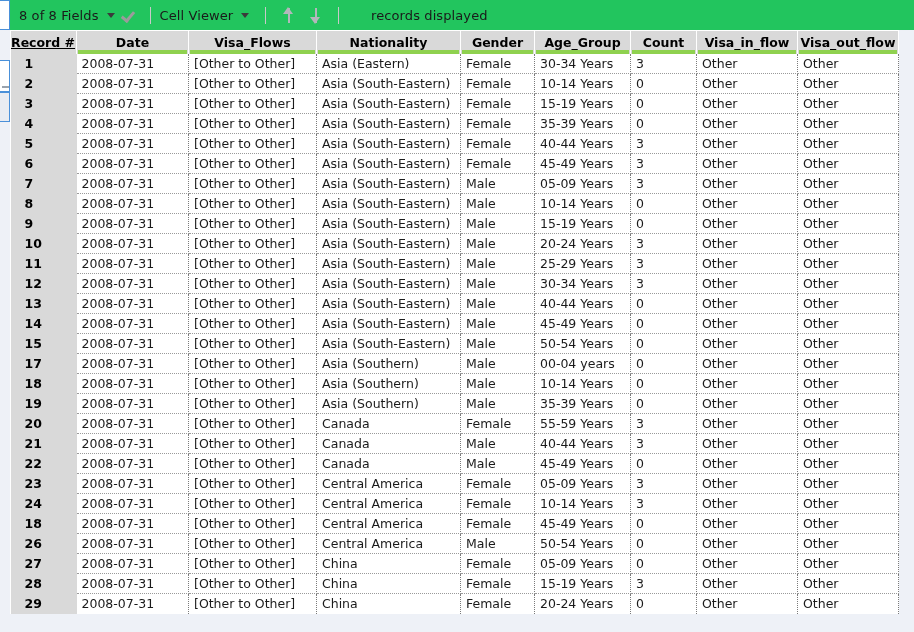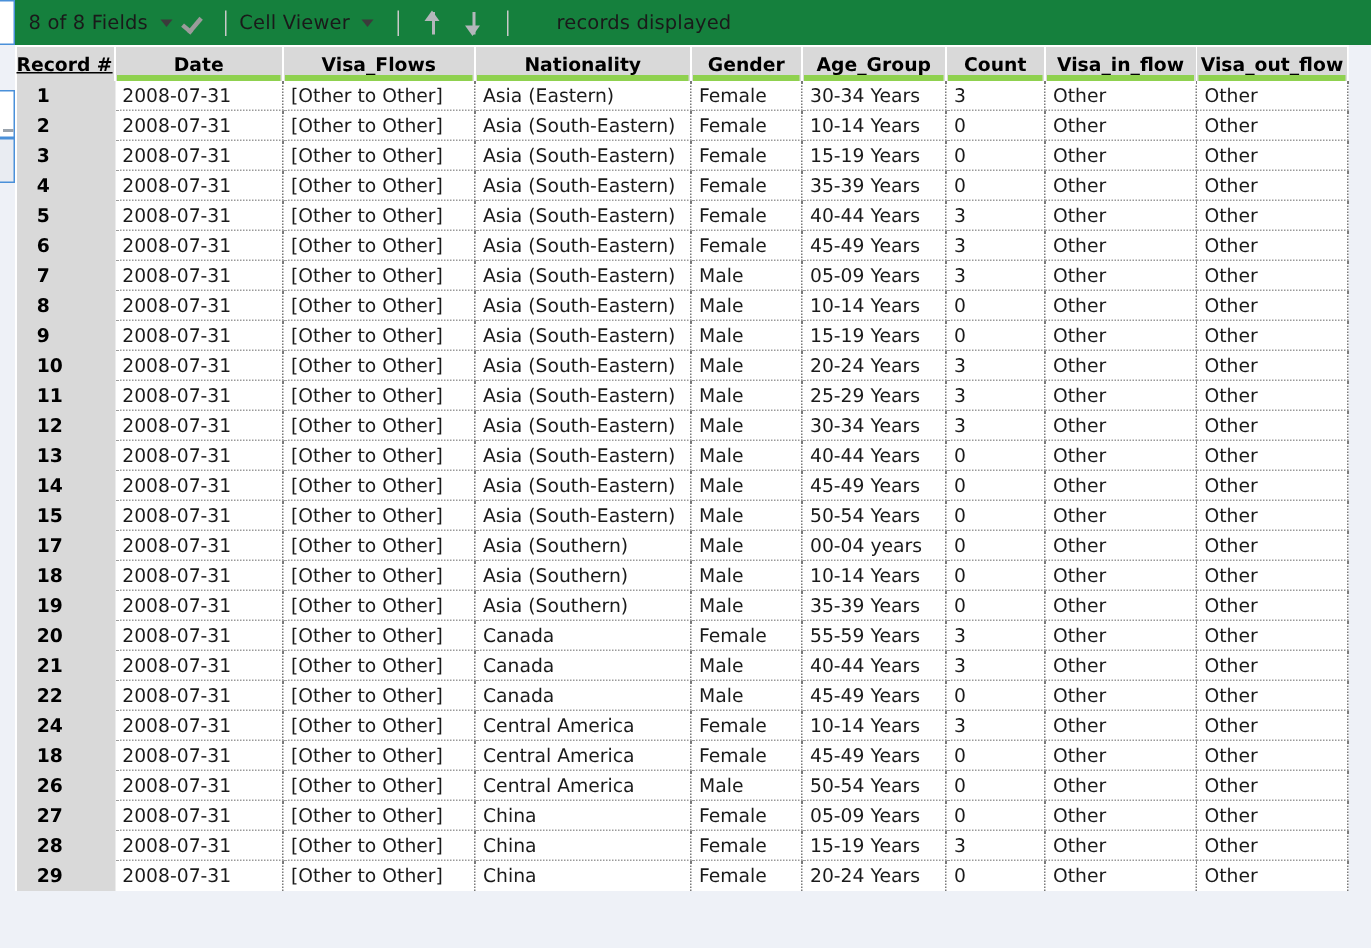--- a/index.html
+++ b/index.html
@@ -47,21 +47,21 @@
     background: #9aa3ad;
   }
 
   
   #toolbar {
     position: absolute;
     left: 10px;
     top: 0;
     right: 0;
     height: 30px;
-    background: #15803d;
+    background: #22c55e;
     display: flex;
     align-items: center;
     box-sizing: border-box;
     padding-left: 9px;
   }
   #toolbar .tb-text {
     font-size: 13px;
     color: #1a1a1a;
     white-space: nowrap;
     letter-spacing: .1px;
@@ -527,20 +527,31 @@
             <td>2008-07-31</td>
             <td>[Other to Other]</td>
             <td>Canada</td>
             <td>Male</td>
             <td>45-49 Years</td>
             <td>0</td>
             <td>Other</td>
             <td class="last-col">Other</td>
           </tr>
           <tr>
+            <td class="cell-rec">23</td>
+            <td>2008-07-31</td>
+            <td>[Other to Other]</td>
+            <td>Central America</td>
+            <td>Female</td>
+            <td>05-09 Years</td>
+            <td>3</td>
+            <td>Other</td>
+            <td class="last-col">Other</td>
+          </tr>
+          <tr>
             <td class="cell-rec">24</td>
             <td>2008-07-31</td>
             <td>[Other to Other]</td>
             <td>Central America</td>
             <td>Female</td>
             <td>10-14 Years</td>
             <td>3</td>
             <td>Other</td>
             <td class="last-col">Other</td>
           </tr>

